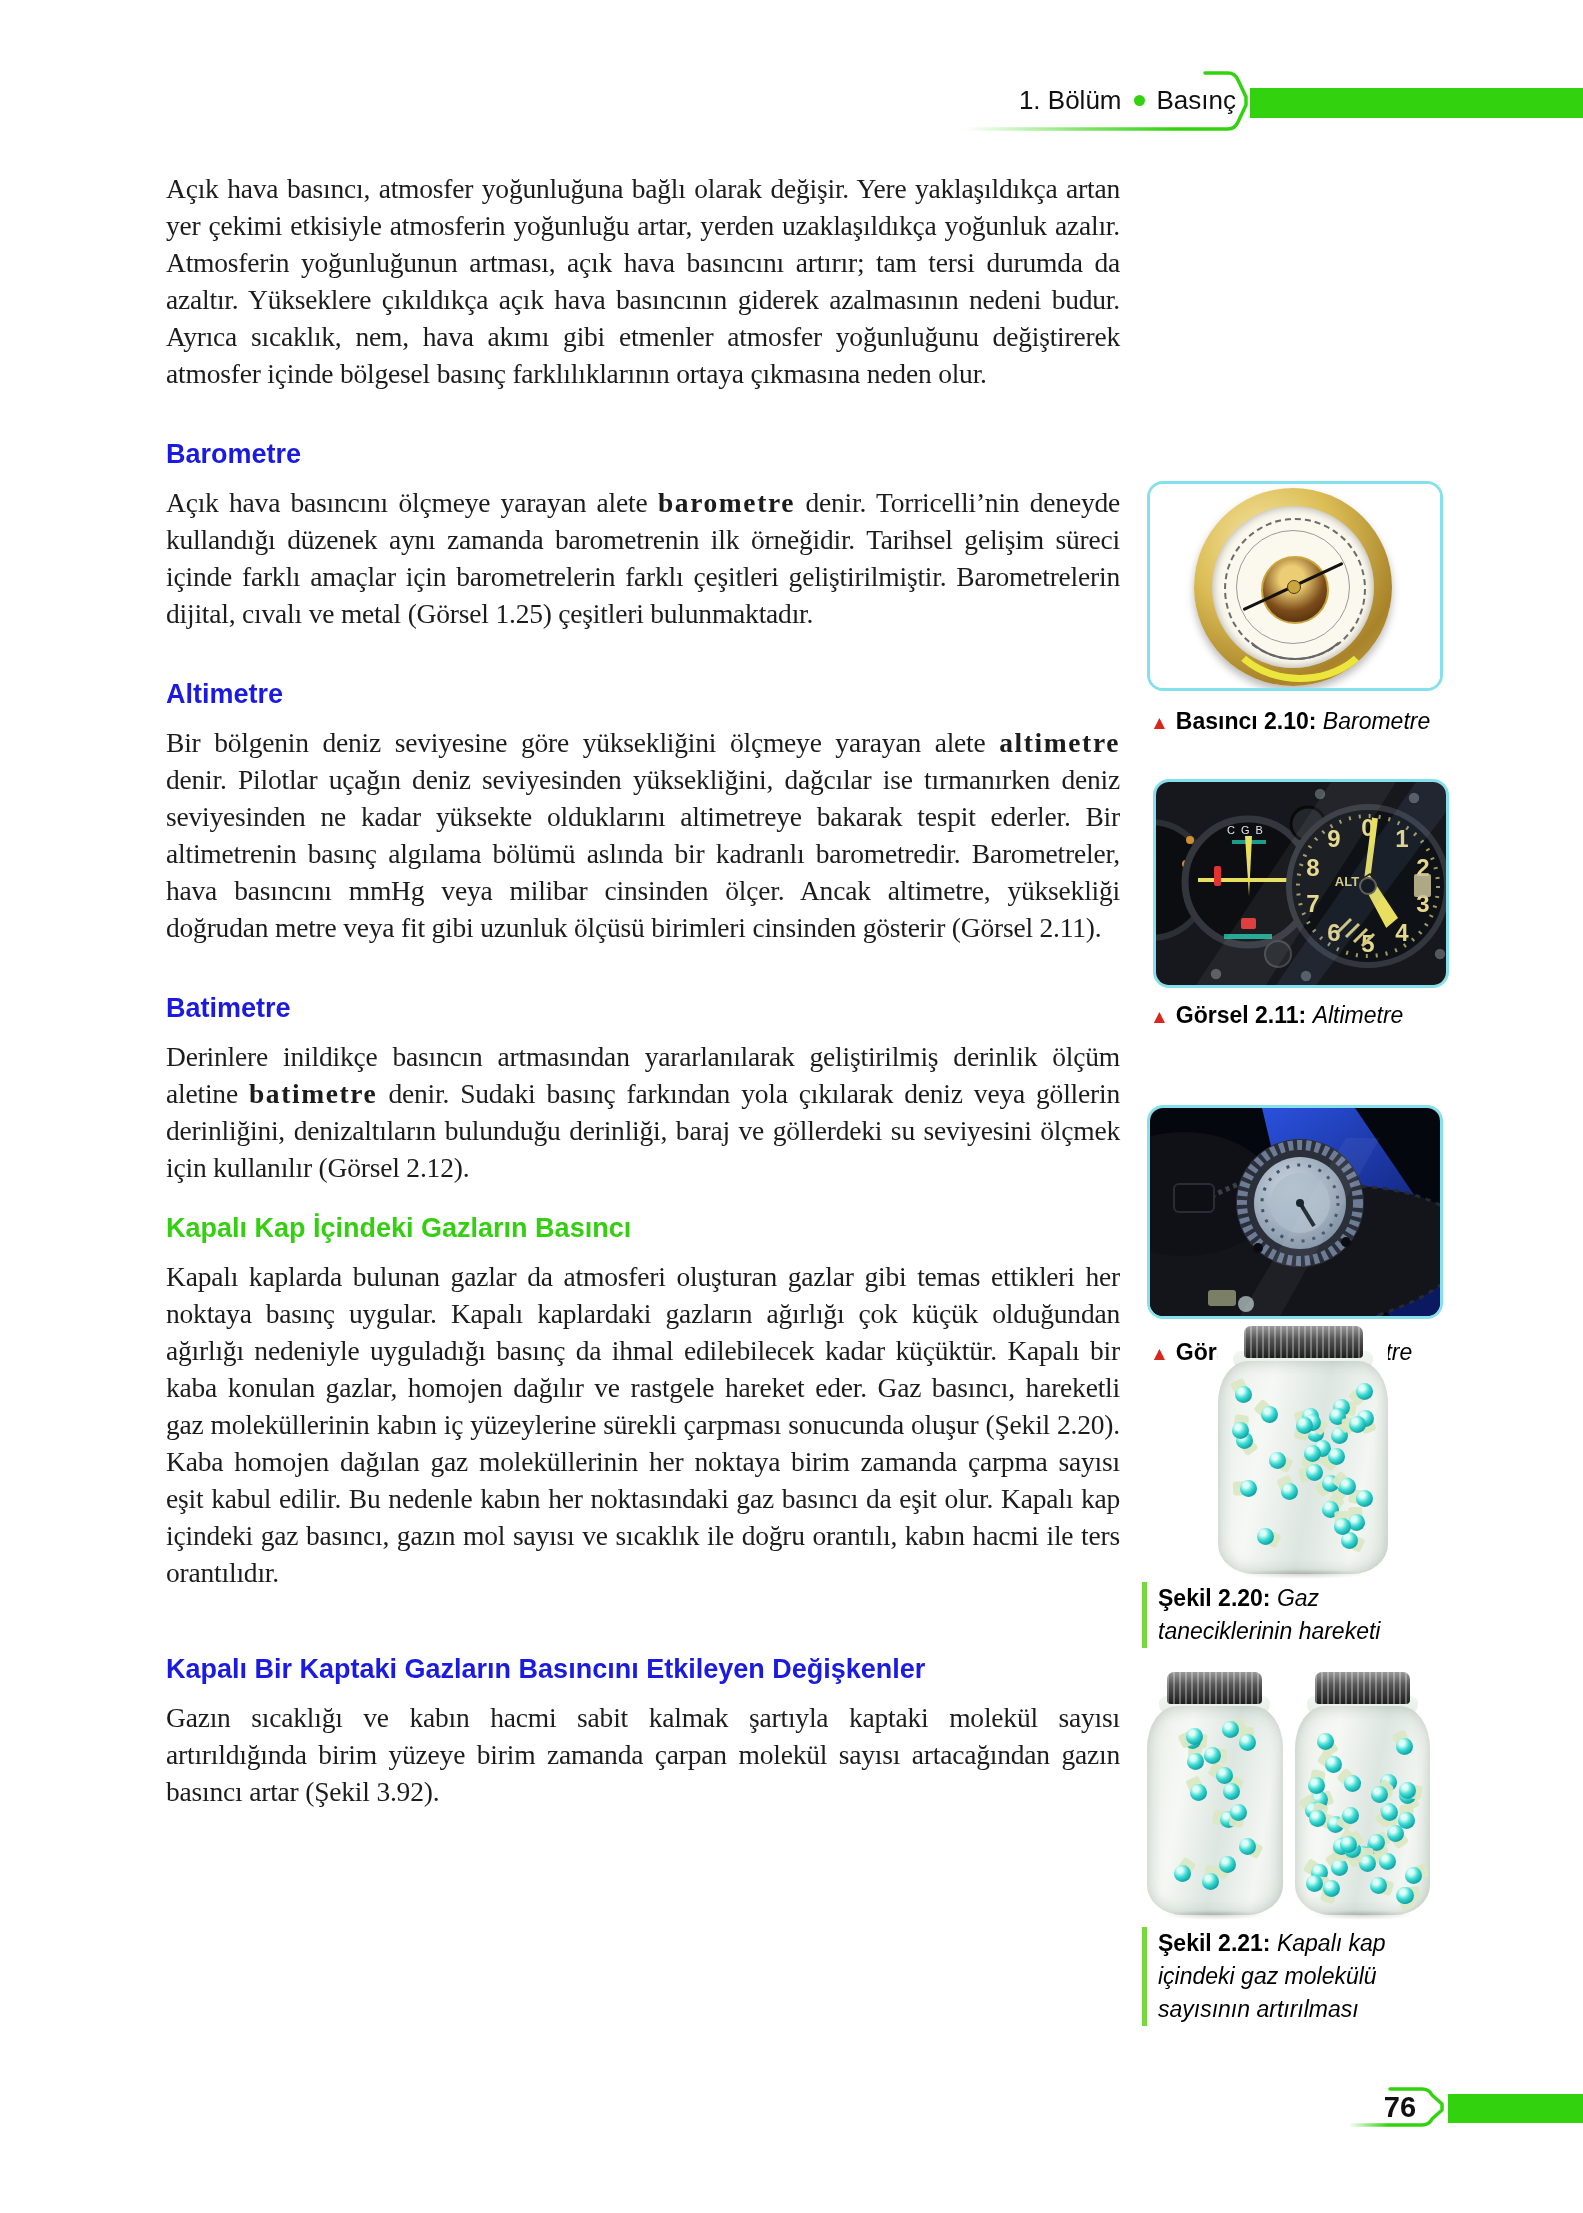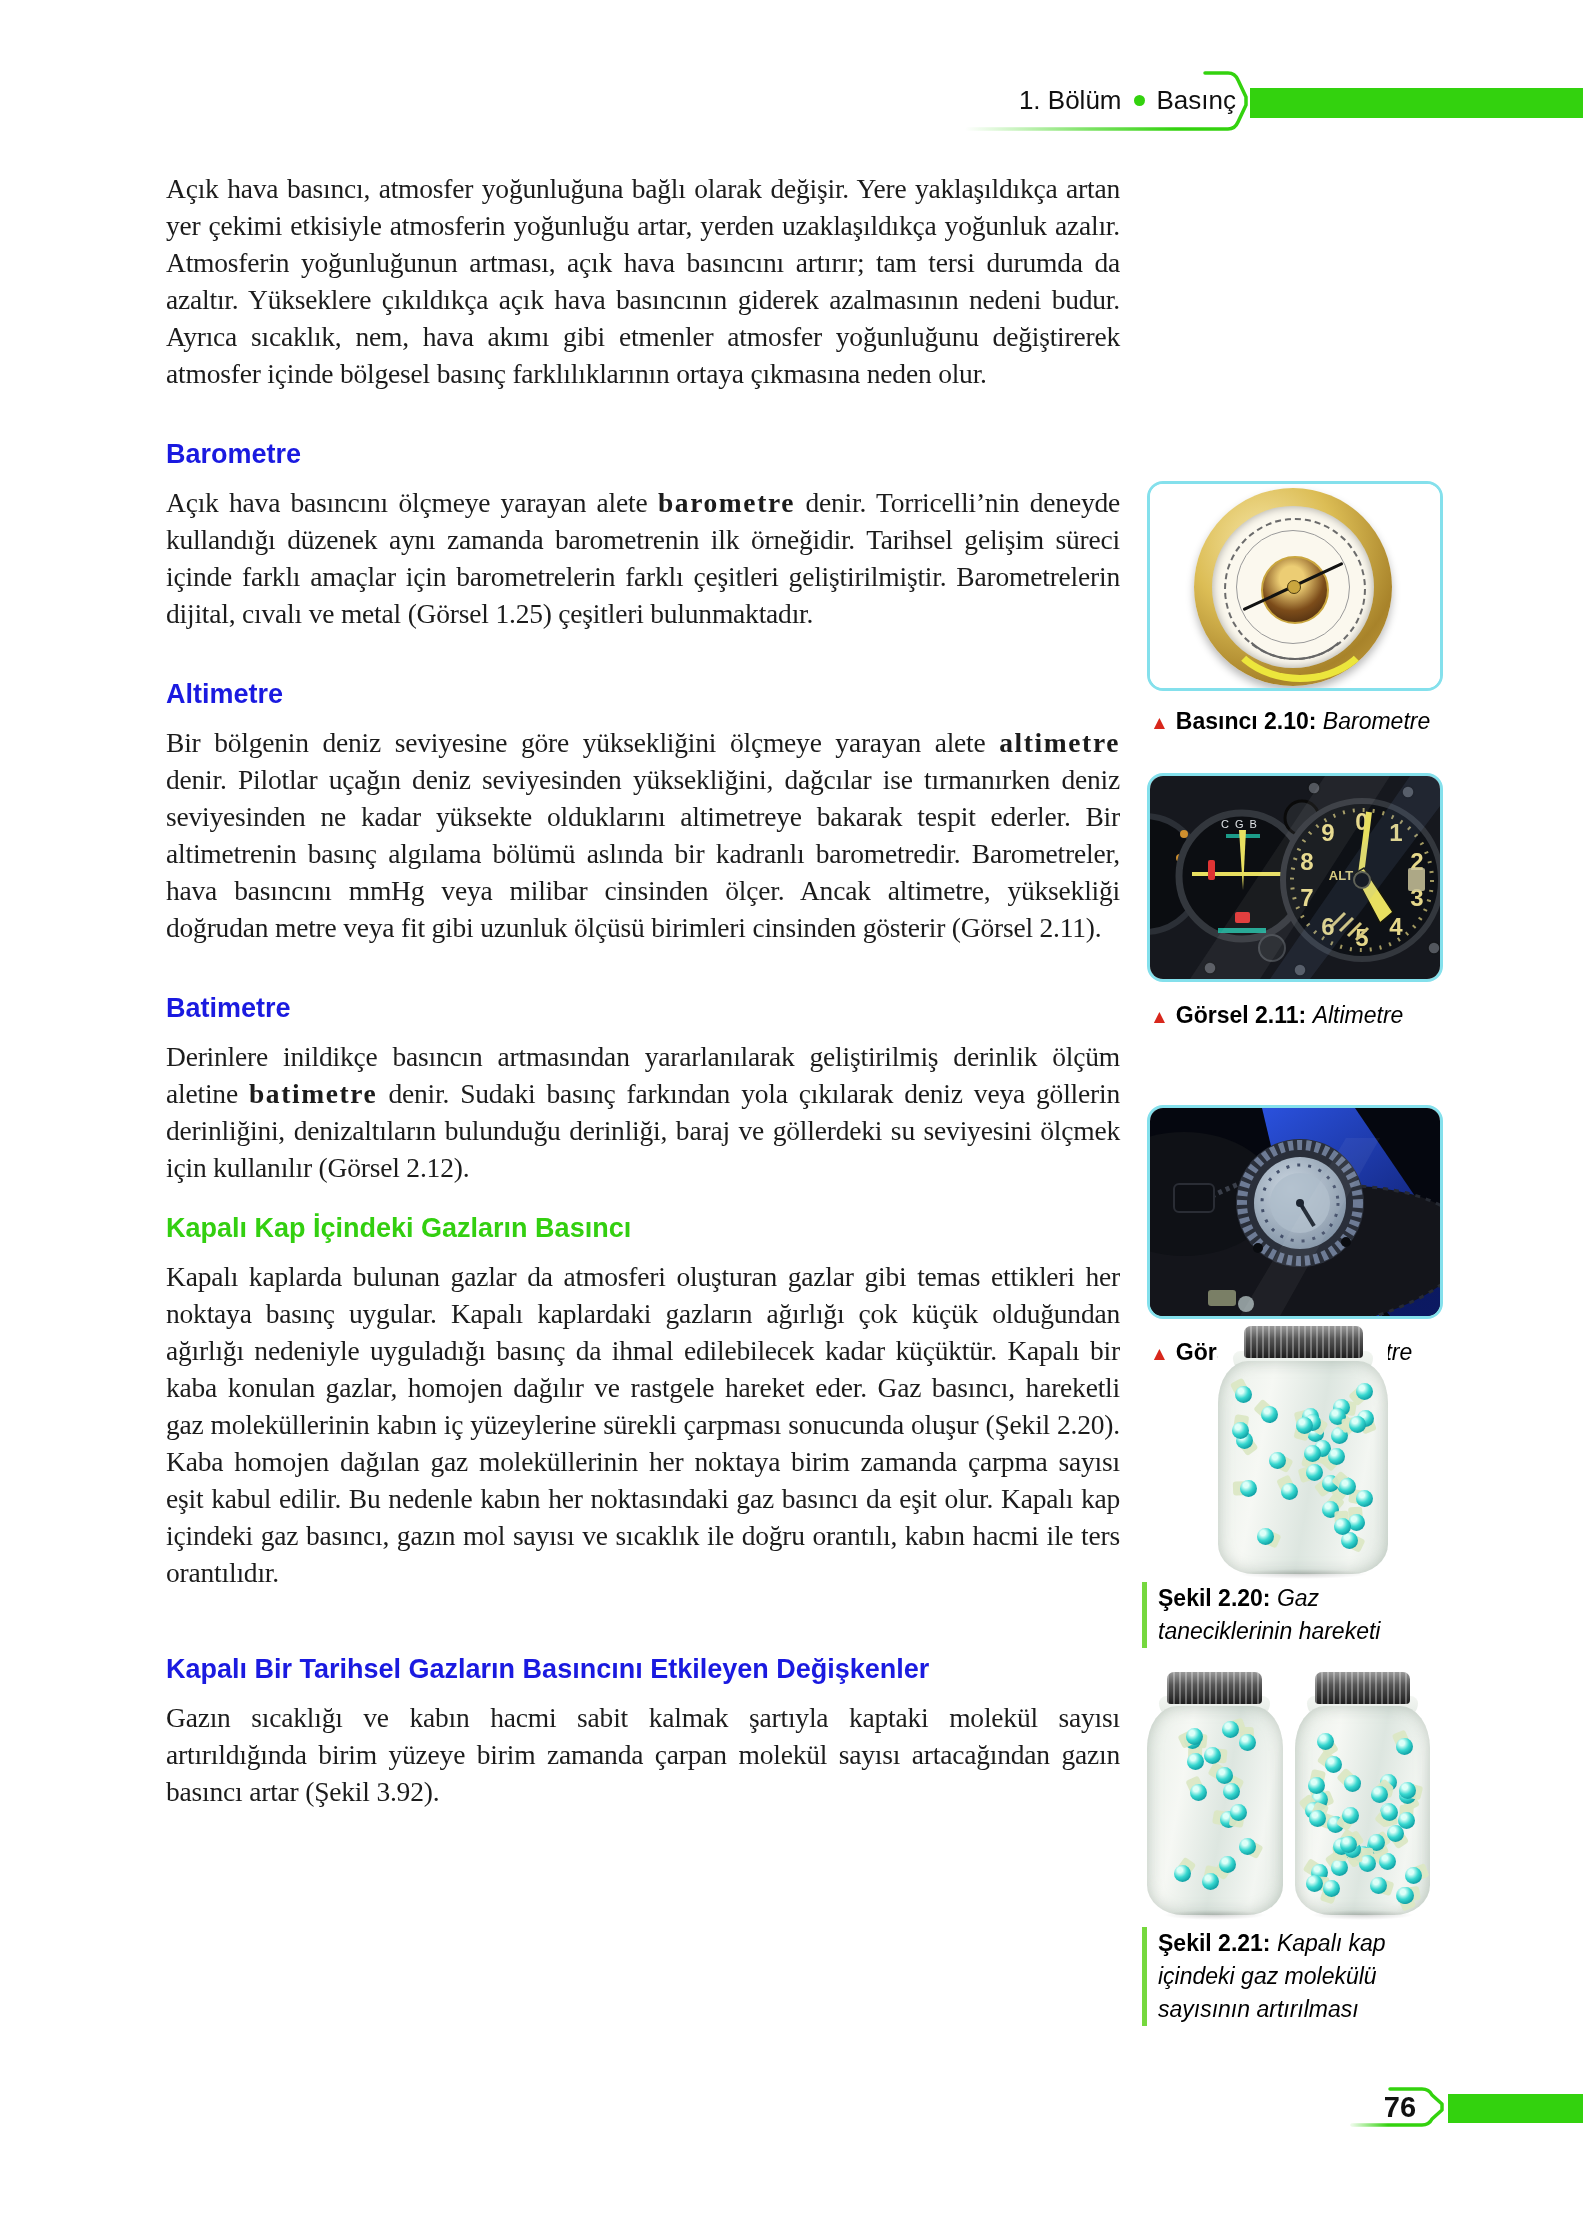--- a/index.html
+++ b/index.html
@@ -120,42 +120,42 @@
 
     <h3 class="sec">Altimetre</h3>
     <p class="body"><span>Bir bölgenin deniz seviyesine göre yüksekliğini ölçmeye yarayan alete </span><b class="term">altimetre</b><span> denir. Pilotlar uçağın deniz seviyesinden yüksekliğini, dağcılar ise tırmanırken deniz seviyesinden ne kadar yüksekte olduklarını altimetreye bakarak tespit ederler. Bir altimetrenin basınç algılama bölümü aslında bir kadranlı barometredir. Barometreler, hava basıncını mmHg veya milibar cinsinden ölçer. Ancak altimetre, yüksekliği doğrudan metre veya fit gibi uzunluk ölçüsü birimleri cinsinden gösterir (Görsel 2.11).</span></p>
 
     <h3 class="sec">Batimetre</h3>
     <p class="body"><span>Derinlere inildikçe basıncın artmasından yararlanılarak geliştirilmiş derinlik ölçüm aletine </span><b class="term">batimetre</b><span> denir. Sudaki basınç farkından yola çıkılarak deniz veya göllerin derinliğini, denizaltıların bulunduğu derinliği, baraj ve göllerdeki su seviyesini ölçmek için kullanılır (Görsel 2.12).</span></p>
 
     <h3 class="sec green">Kapalı Kap İçindeki Gazların Basıncı</h3>
     <p class="body">Kapalı kaplarda bulunan gazlar da atmosferi oluşturan gazlar gibi temas ettikleri her noktaya basınç uygular. Kapalı kaplardaki gazların ağırlığı çok küçük olduğundan ağırlığı nedeniyle uyguladığı basınç da ihmal edilebilecek kadar küçüktür. Kapalı bir kaba konulan gazlar, homojen dağılır ve rastgele hareket eder. Gaz basıncı, hareketli gaz moleküllerinin kabın iç yüzeylerine sürekli çarpması sonucunda oluşur (Şekil 2.20). Kaba homojen dağılan gaz moleküllerinin her noktaya birim zamanda çarpma sayısı eşit kabul edilir. Bu nedenle kabın her noktasındaki gaz basıncı da eşit olur. Kapalı kap içindeki gaz basıncı, gazın mol sayısı ve sıcaklık ile doğru orantılı, kabın hacmi ile ters orantılıdır.</p>
 
-    <h3 class="sec wide">Kapalı Bir Tarihsel Gazların Basıncını Etkileyen Değişkenler</h3>
+    <h3 class="sec wide">Kapalı Bir Kaptaki Gazların Basıncını Etkileyen Değişkenler</h3>
     <p class="body">Gazın sıcaklığı ve kabın hacmi sabit kalmak şartıyla kaptaki molekül sayısı artırıldığında birim yüzeye birim zamanda çarpan molekül sayısı artacağından gazın basıncı artar (Şekil 3.92).</p>
   </main>
 
   <figure class="fig" style="top:481px;height:204px;margin:0;">
     <div class="baro">
       <div class="b-ring"></div>
       <div class="b-face"></div>
       <div class="b-ticks"></div>
       <div class="b-ticks2"></div>
       <div class="b-arc"></div>
       <div class="b-arc2"></div>
       <div class="b-window"></div>
       <div class="b-needle"></div>
       <div class="b-hub"></div>
     </div>
   </figure>
   <div class="cap" style="top:706px;">
     <span class="tri">▲</span><span>Basıncı 2.10:</span> <i>Barometre</i>
   </div>
 
-  <figure class="fig" style="top:773px;height:203px;margin:0;">
+  <figure class="fig" style="top:773px;height:203px;margin:6px;">
     <svg width="290" height="203" viewBox="0 0 290 203" font-family="Liberation Sans, sans-serif">
       <rect width="290" height="203" fill="#16181e"></rect>
       <circle cx="-6" cy="98" r="58" fill="#0b0d11" stroke="#2b2f36" stroke-width="6"></circle>
       <circle cx="34" cy="58" r="4" fill="#cf8f2e"></circle>
         <circle cx="30" cy="82" r="4" fill="#cf8f2e"></circle>
         <circle cx="36" cy="106" r="3.5" fill="#cf8f2e"></circle>
 
       <circle cx="92" cy="100" r="63" fill="#0c0e12" stroke="#33373d" stroke-width="7"></circle>
       <text x="92" y="52" text-anchor="middle" font-size="11" fill="#dfe3e6" letter-spacing="6">CGB</text>
       <rect x="76" y="58" width="34" height="4" fill="#20c0a8" opacity="0.8"></rect>

